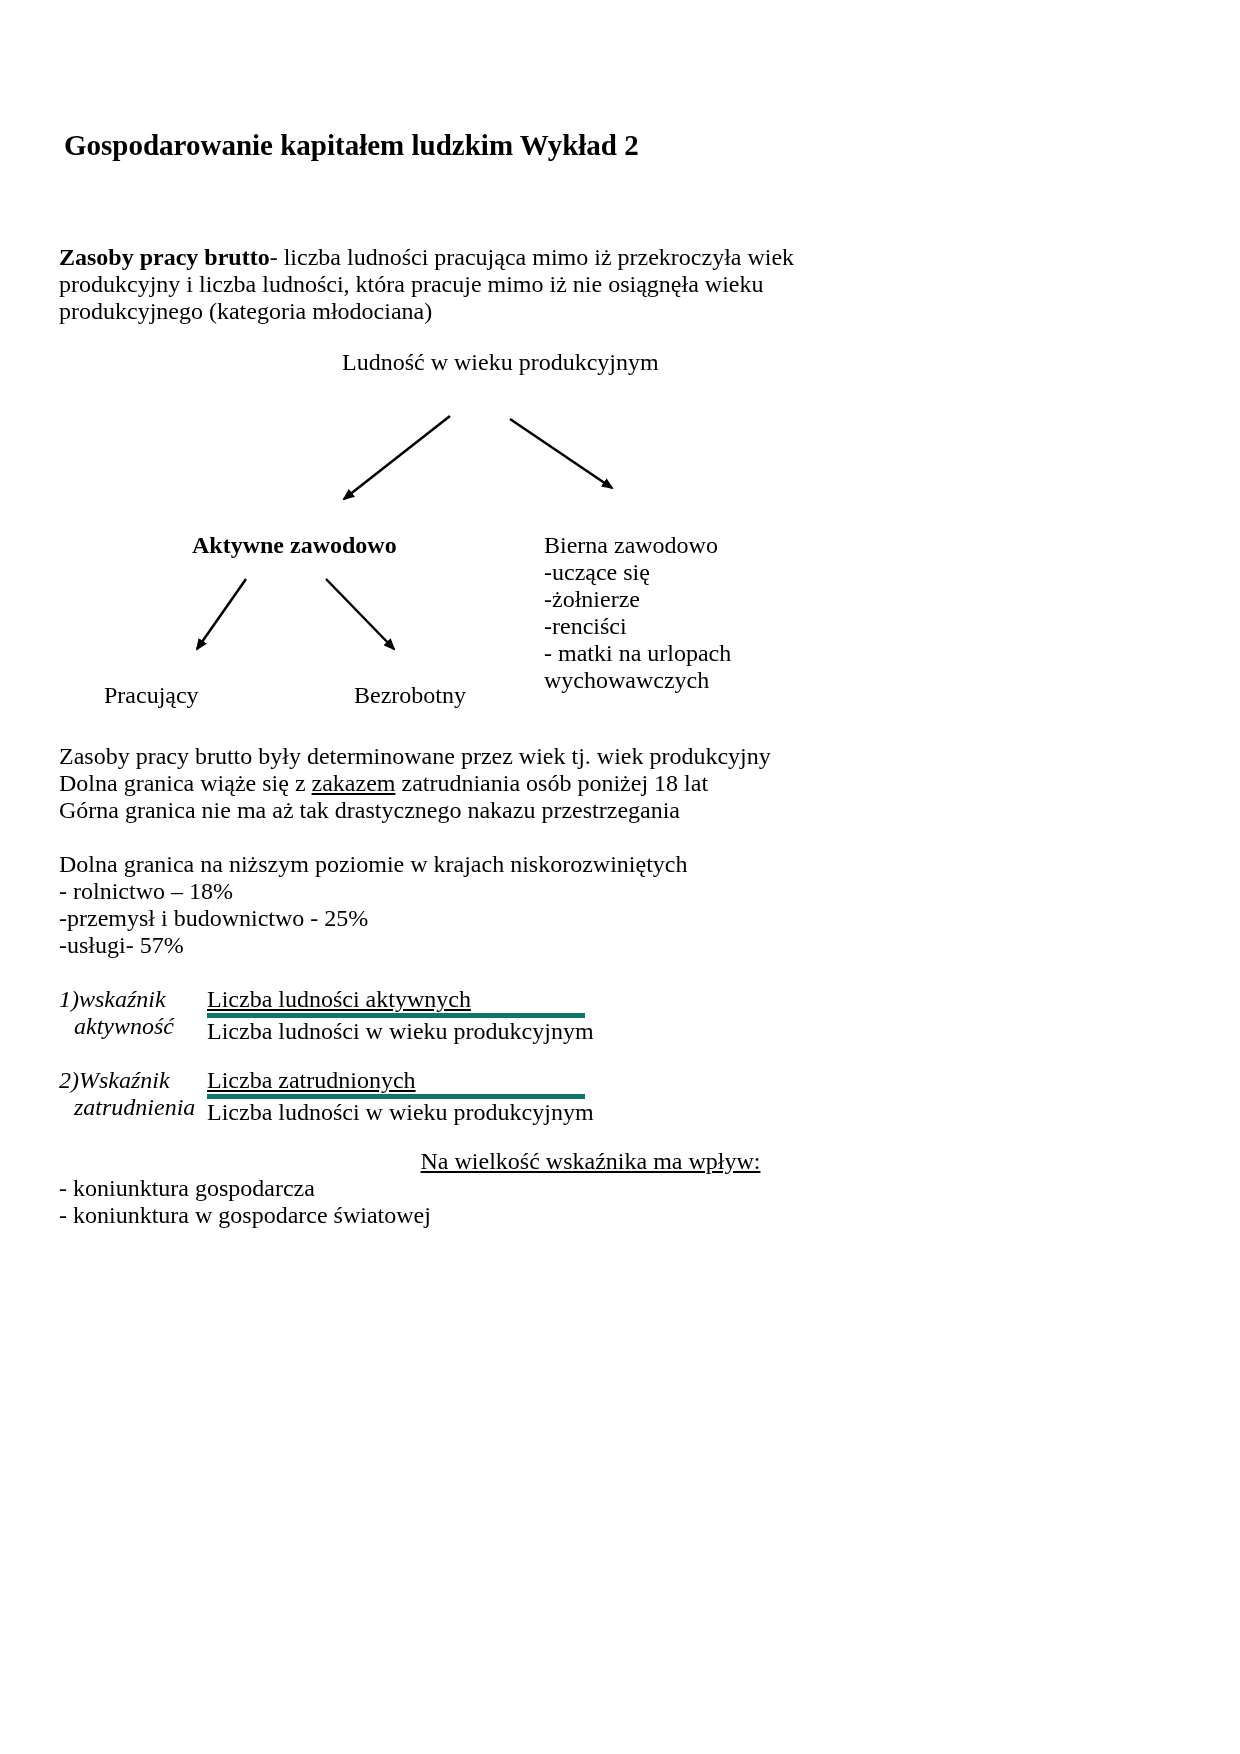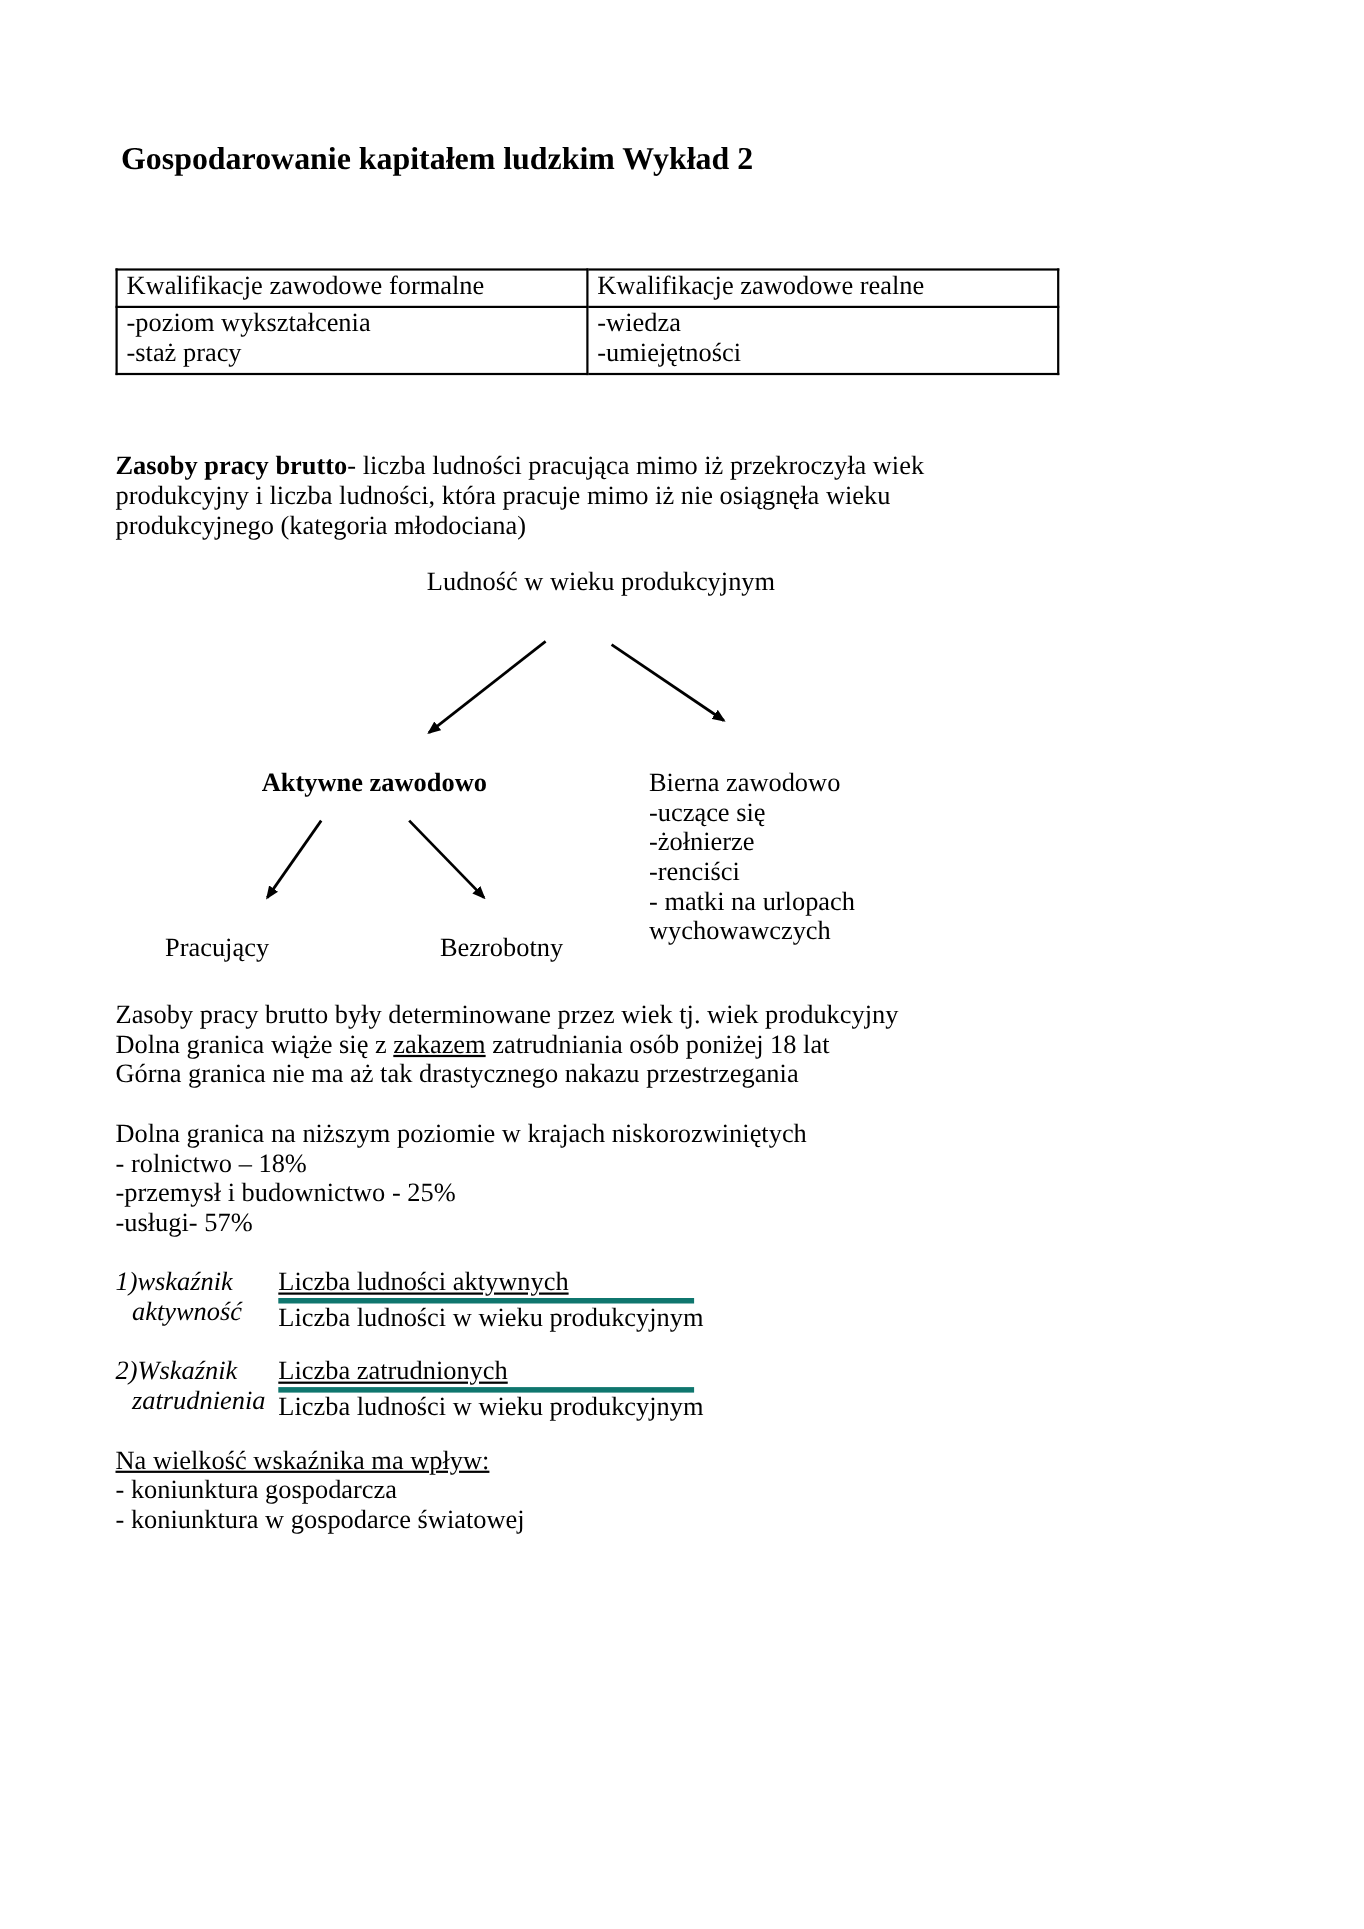--- a/index.html
+++ b/index.html
@@ -3,21 +3,21 @@
 <meta charset="utf-8">
 <style>
   html, body { margin:0; padding:0; }
   body {
     width:1240px; height:1754px;
     background:#ffffff; color:#000000;
     font-family:"Liberation Serif", "DejaVu Serif", serif;
     font-size:24px; line-height:27px;
     overflow:hidden;
   }
-  .page { box-sizing:border-box; width:1240px; height:1754px; padding:128px 118px 40px 105px; }
+  .page { box-sizing:border-box; width:1240px; height:1754px; padding:128px 118px 40px 59px; }
 
   .doc-title { font-size:29px; line-height:34px; font-weight:bold; margin:0 0 82px 5px; }
 
   table.quals { border-collapse:collapse; width:858px; margin:0 0 70px 0; table-layout:fixed; }
   table.quals td { border:2px solid #000; padding:1px 8px 4px 8px; vertical-align:top; }
 
   .para { margin:0 0 21px 0; }
   .para-wide { margin:0 0 24px 0; max-width:848px; }
   b.term { font-weight:bold; }
 
@@ -33,47 +33,29 @@
   .sec { margin:0 0 27px 0; }
   .sec div { margin:0; }
   .u { text-decoration:underline; }
 
   .formula { display:flex; margin:0 0 22px 0; }
   .f-label { width:148px; flex:none;font-style:italic; }
   .f-label .l2 { padding-left:15px; }
   .f-frac { flex:none; }
   .numer { display:inline-block; min-width:378px; border-bottom:5px solid #0f766e;text-decoration:underline; }
 
-  .sec4-head { text-decoration:underline; margin:0; }
+  .sec4-head { text-decoration:underline; margin:0;text-align:center; }
 </style>
 </head>
 <body>
 
 <div class="page">
 
   <h1 class="doc-title">Gospodarowanie kapitałem ludzkim Wykład 2</h1>
 
-  <table class="quals">
-    <tbody>
-        <tr>
-      <td>Kwalifikacje zawodowe formalne</td>
-      <td>Kwalifikacje zawodowe realne</td>
-    </tr>
-    <tr>
-      <td>
-        <div>-poziom wykształcenia</div>
-        <div>-staż pracy</div>
-      </td>
-      <td>
-        <div>-wiedza</div>
-        <div>-umiejętności</div>
-      </td>
-    </tr>
-  </tbody>
-    </table>
 
 
   <p class="para-wide"><b class="term">Zasoby pracy brutto</b><span>- liczba ludności pracująca mimo iż przekroczyła wiek produkcyjny i liczba ludności, która pracuje mimo iż nie osiągnęła wieku produkcyjnego (kategoria młodociana)</span></p>
 
   <div class="diagram">
     <svg class="arrows" width="995" height="360" viewBox="0 0 995 360" aria-hidden="true">
       <defs>
         <marker id="ah" markerWidth="12" markerHeight="10" refX="10" refY="5" orient="auto" markerUnits="userSpaceOnUse">
           <path d="M0,0 L12,5 L0,10 z" fill="#000"></path>
         </marker>

